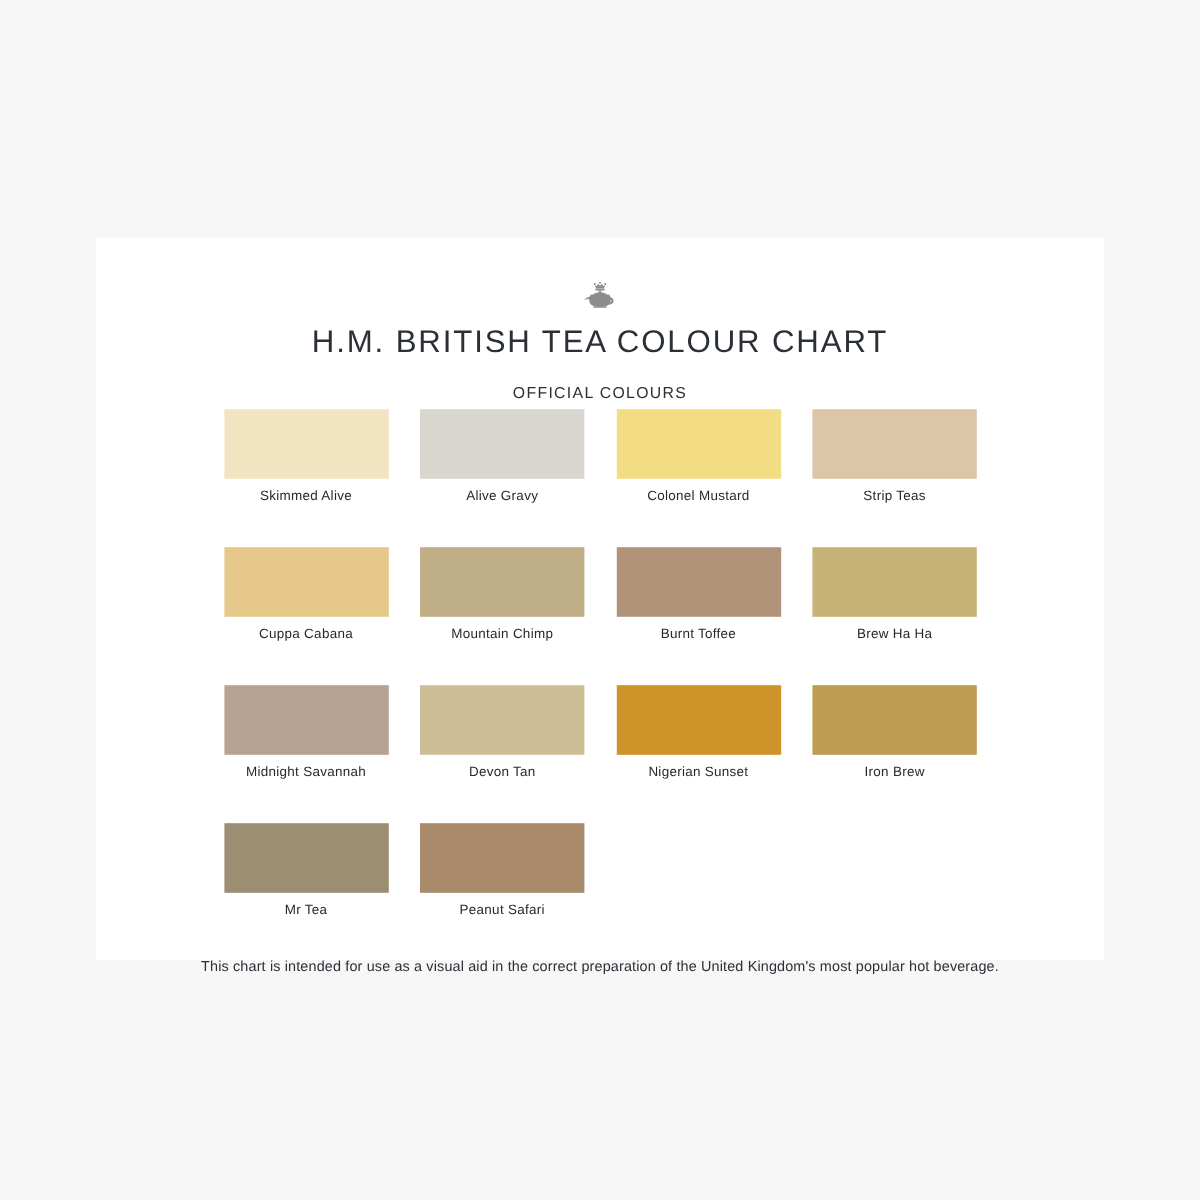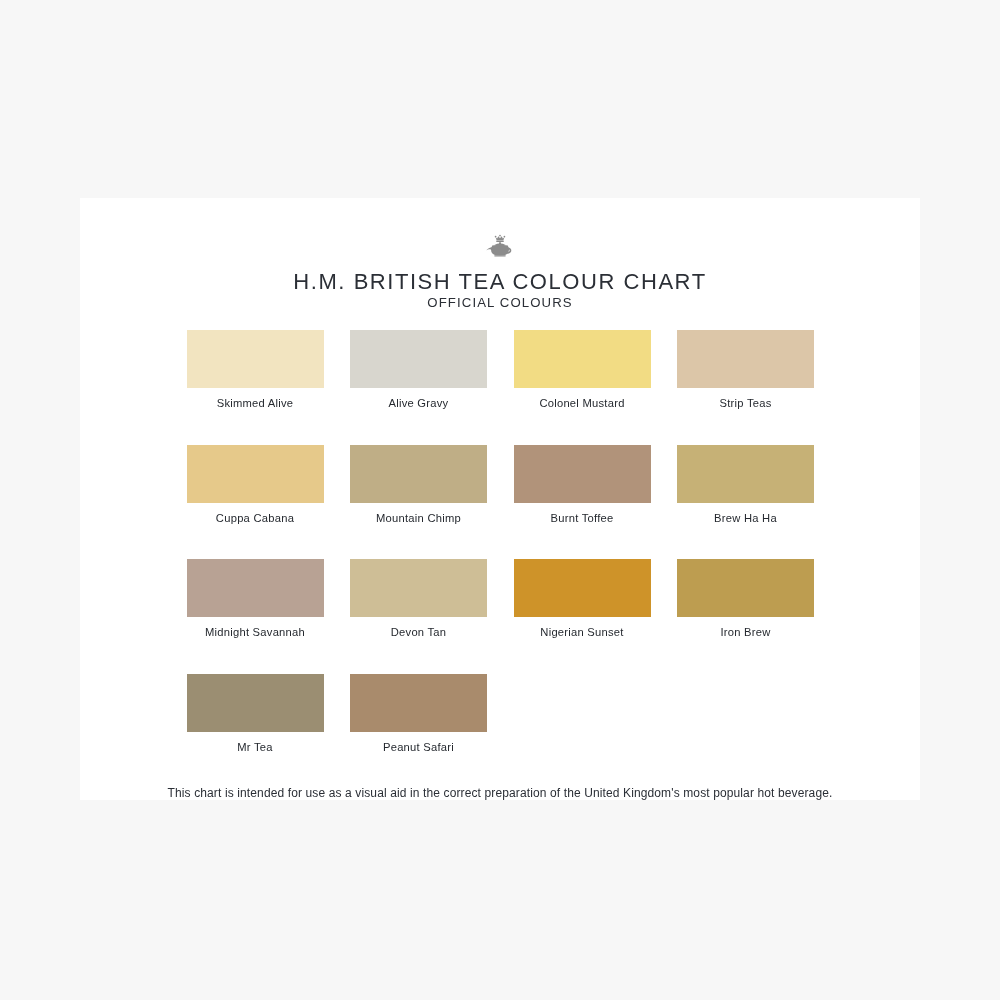--- a/index.html
+++ b/index.html
@@ -28,39 +28,39 @@
     padding-top: 34px;
   }
   .teapot-icon {
     display: block;
     margin: 0 auto 8px auto;
     width: 34px;
     height: 30px;
   }
   .chart-title {
     font-family: "Liberation Sans", sans-serif;
-    font-size: 22px;
+    font-size: 26px;
     font-weight: 400;
     letter-spacing: 1.55px;
     color: #2b2f36;
     margin: 0;
     line-height: 1.1;
     white-space: nowrap;
   }
   .chart-subtitle {
     font-family: "Liberation Sans", sans-serif;
     font-size: 13.2px;
     font-weight: 400;
     letter-spacing: 1.1px;
     color: #2b2f36;
-    margin: 2px 0 0 0;
+    margin: 22px 0 0 0;
     line-height: 1.1;
   }
   .swatch-grid {
-    margin: 19px auto 0 auto;
+    margin: 6px auto 0 auto;
     width: 627px;
     display: grid;
     grid-template-columns: repeat(4, 137px);
     grid-column-gap: 26.5px;
     grid-row-gap: 35.5px;
   }
   .swatch-cell {
     width: 137px;
   }
   .swatch-chip {

